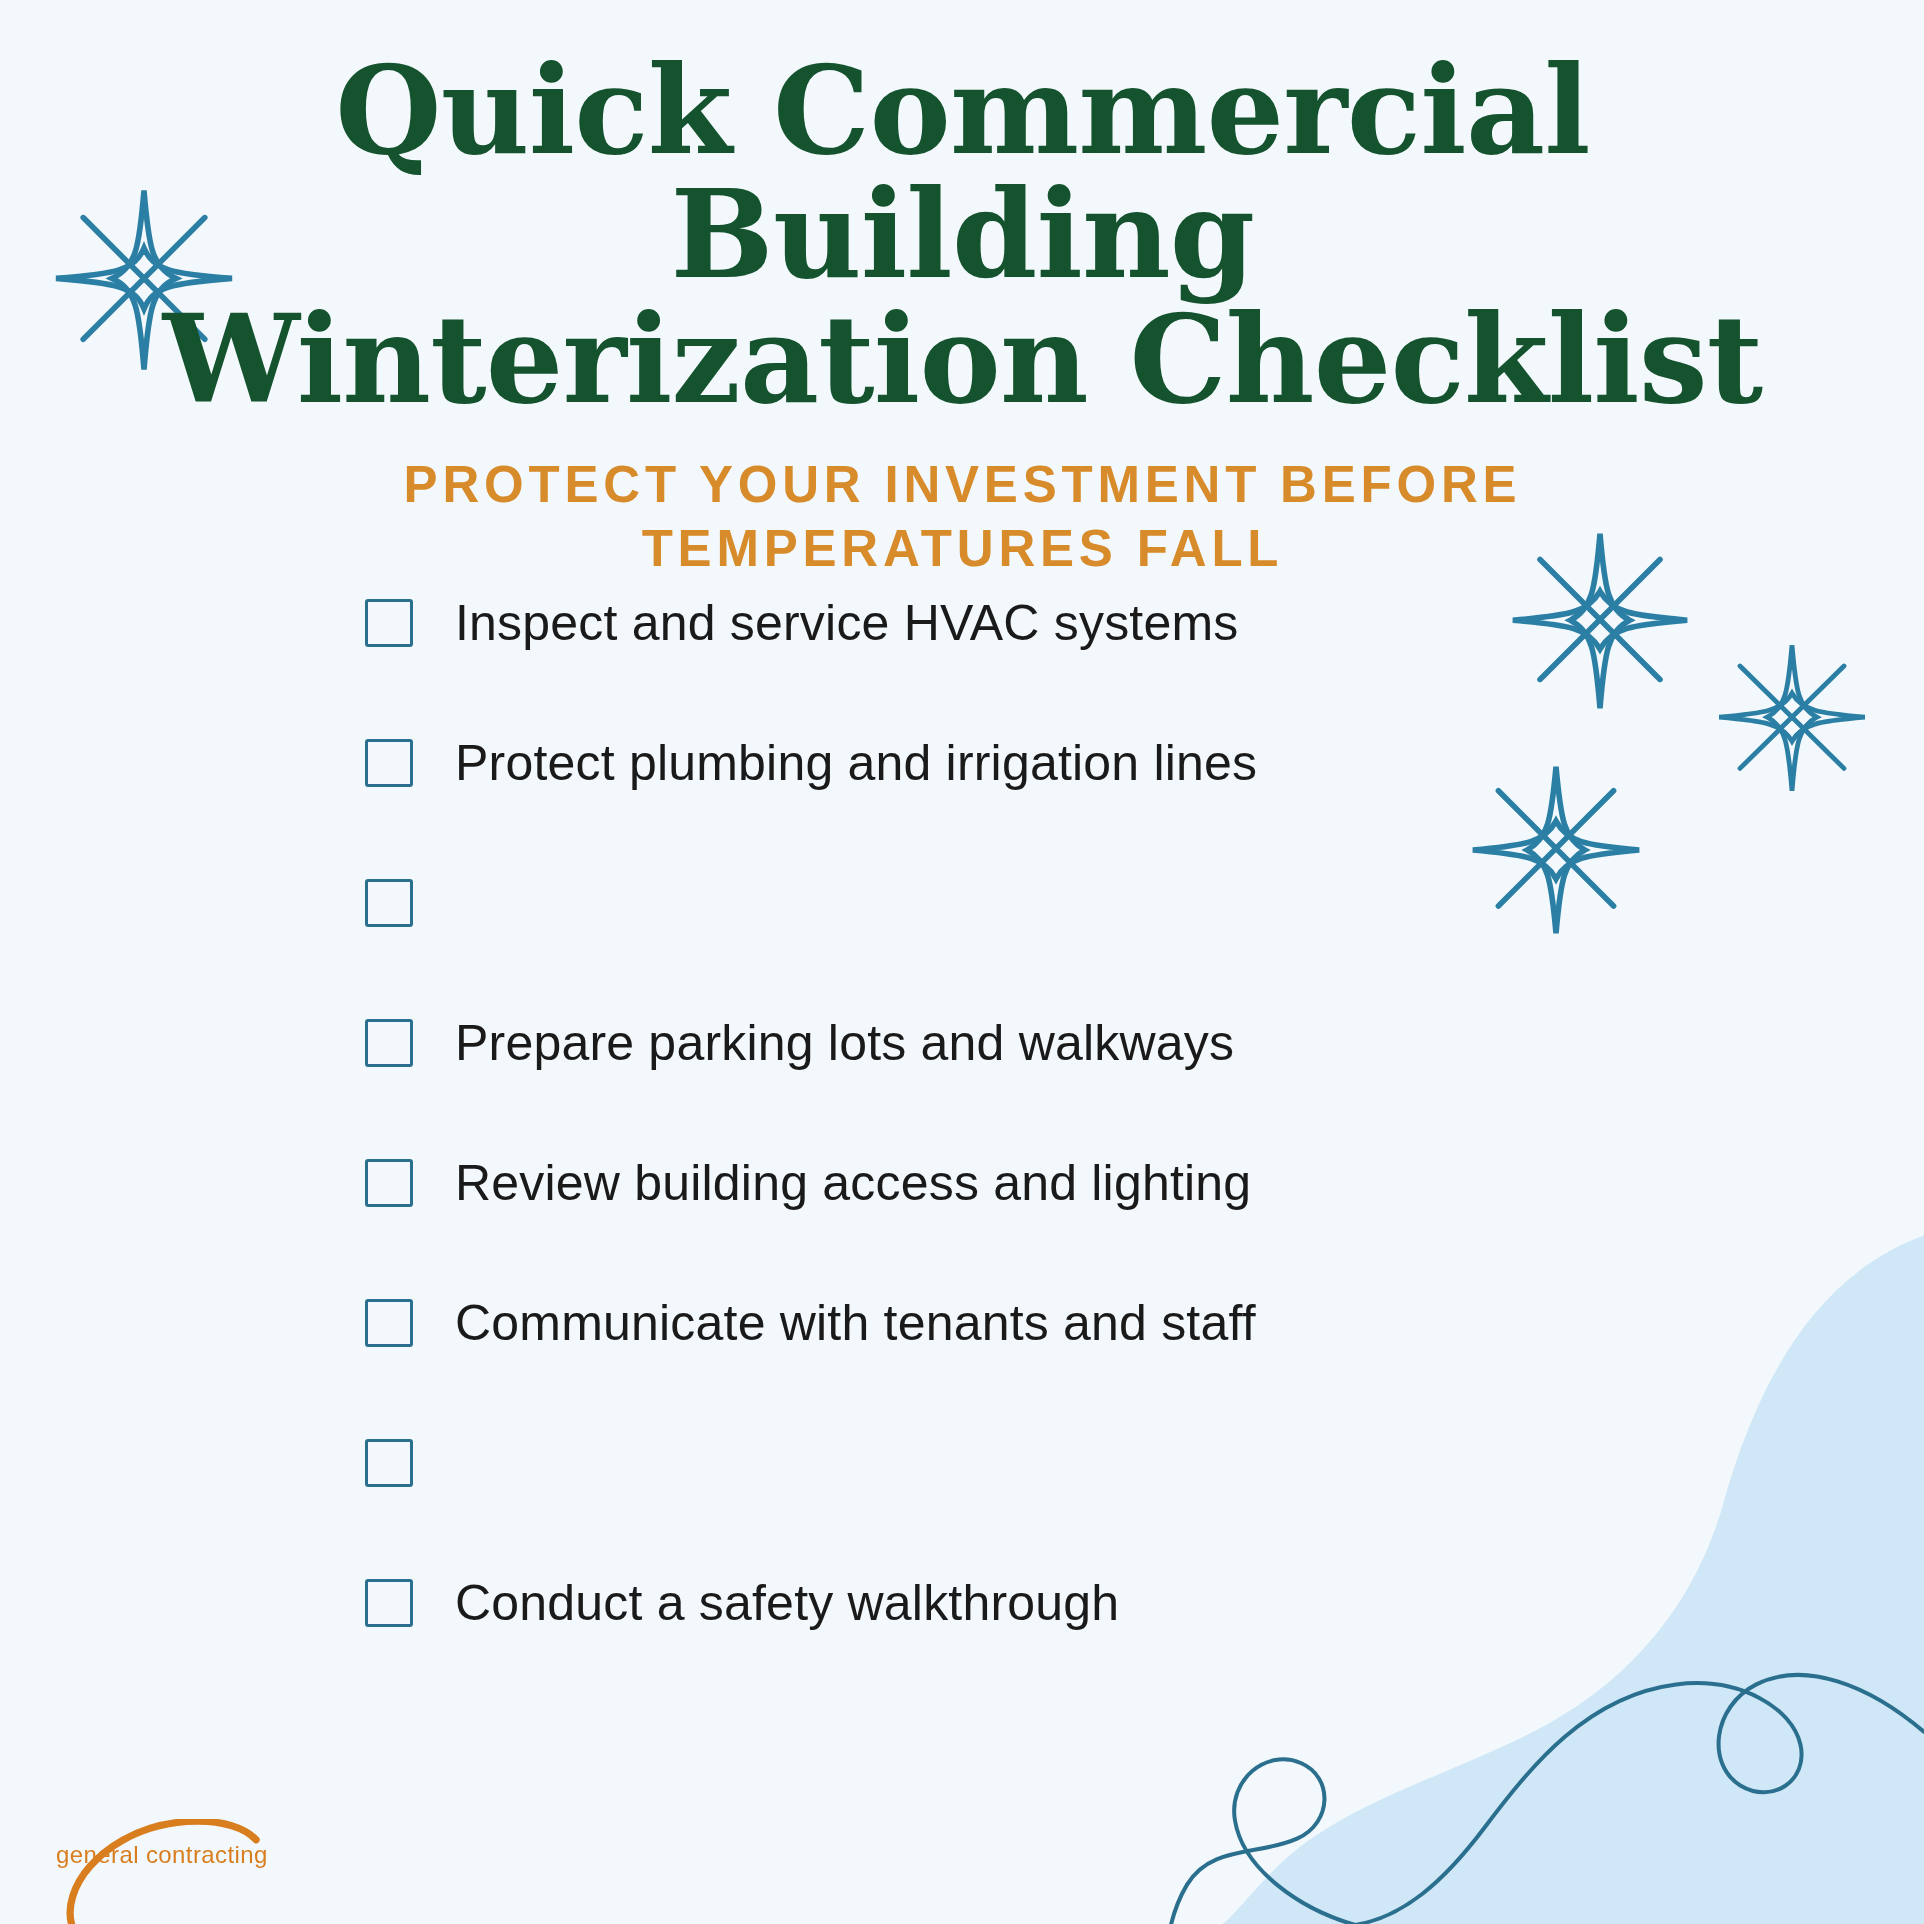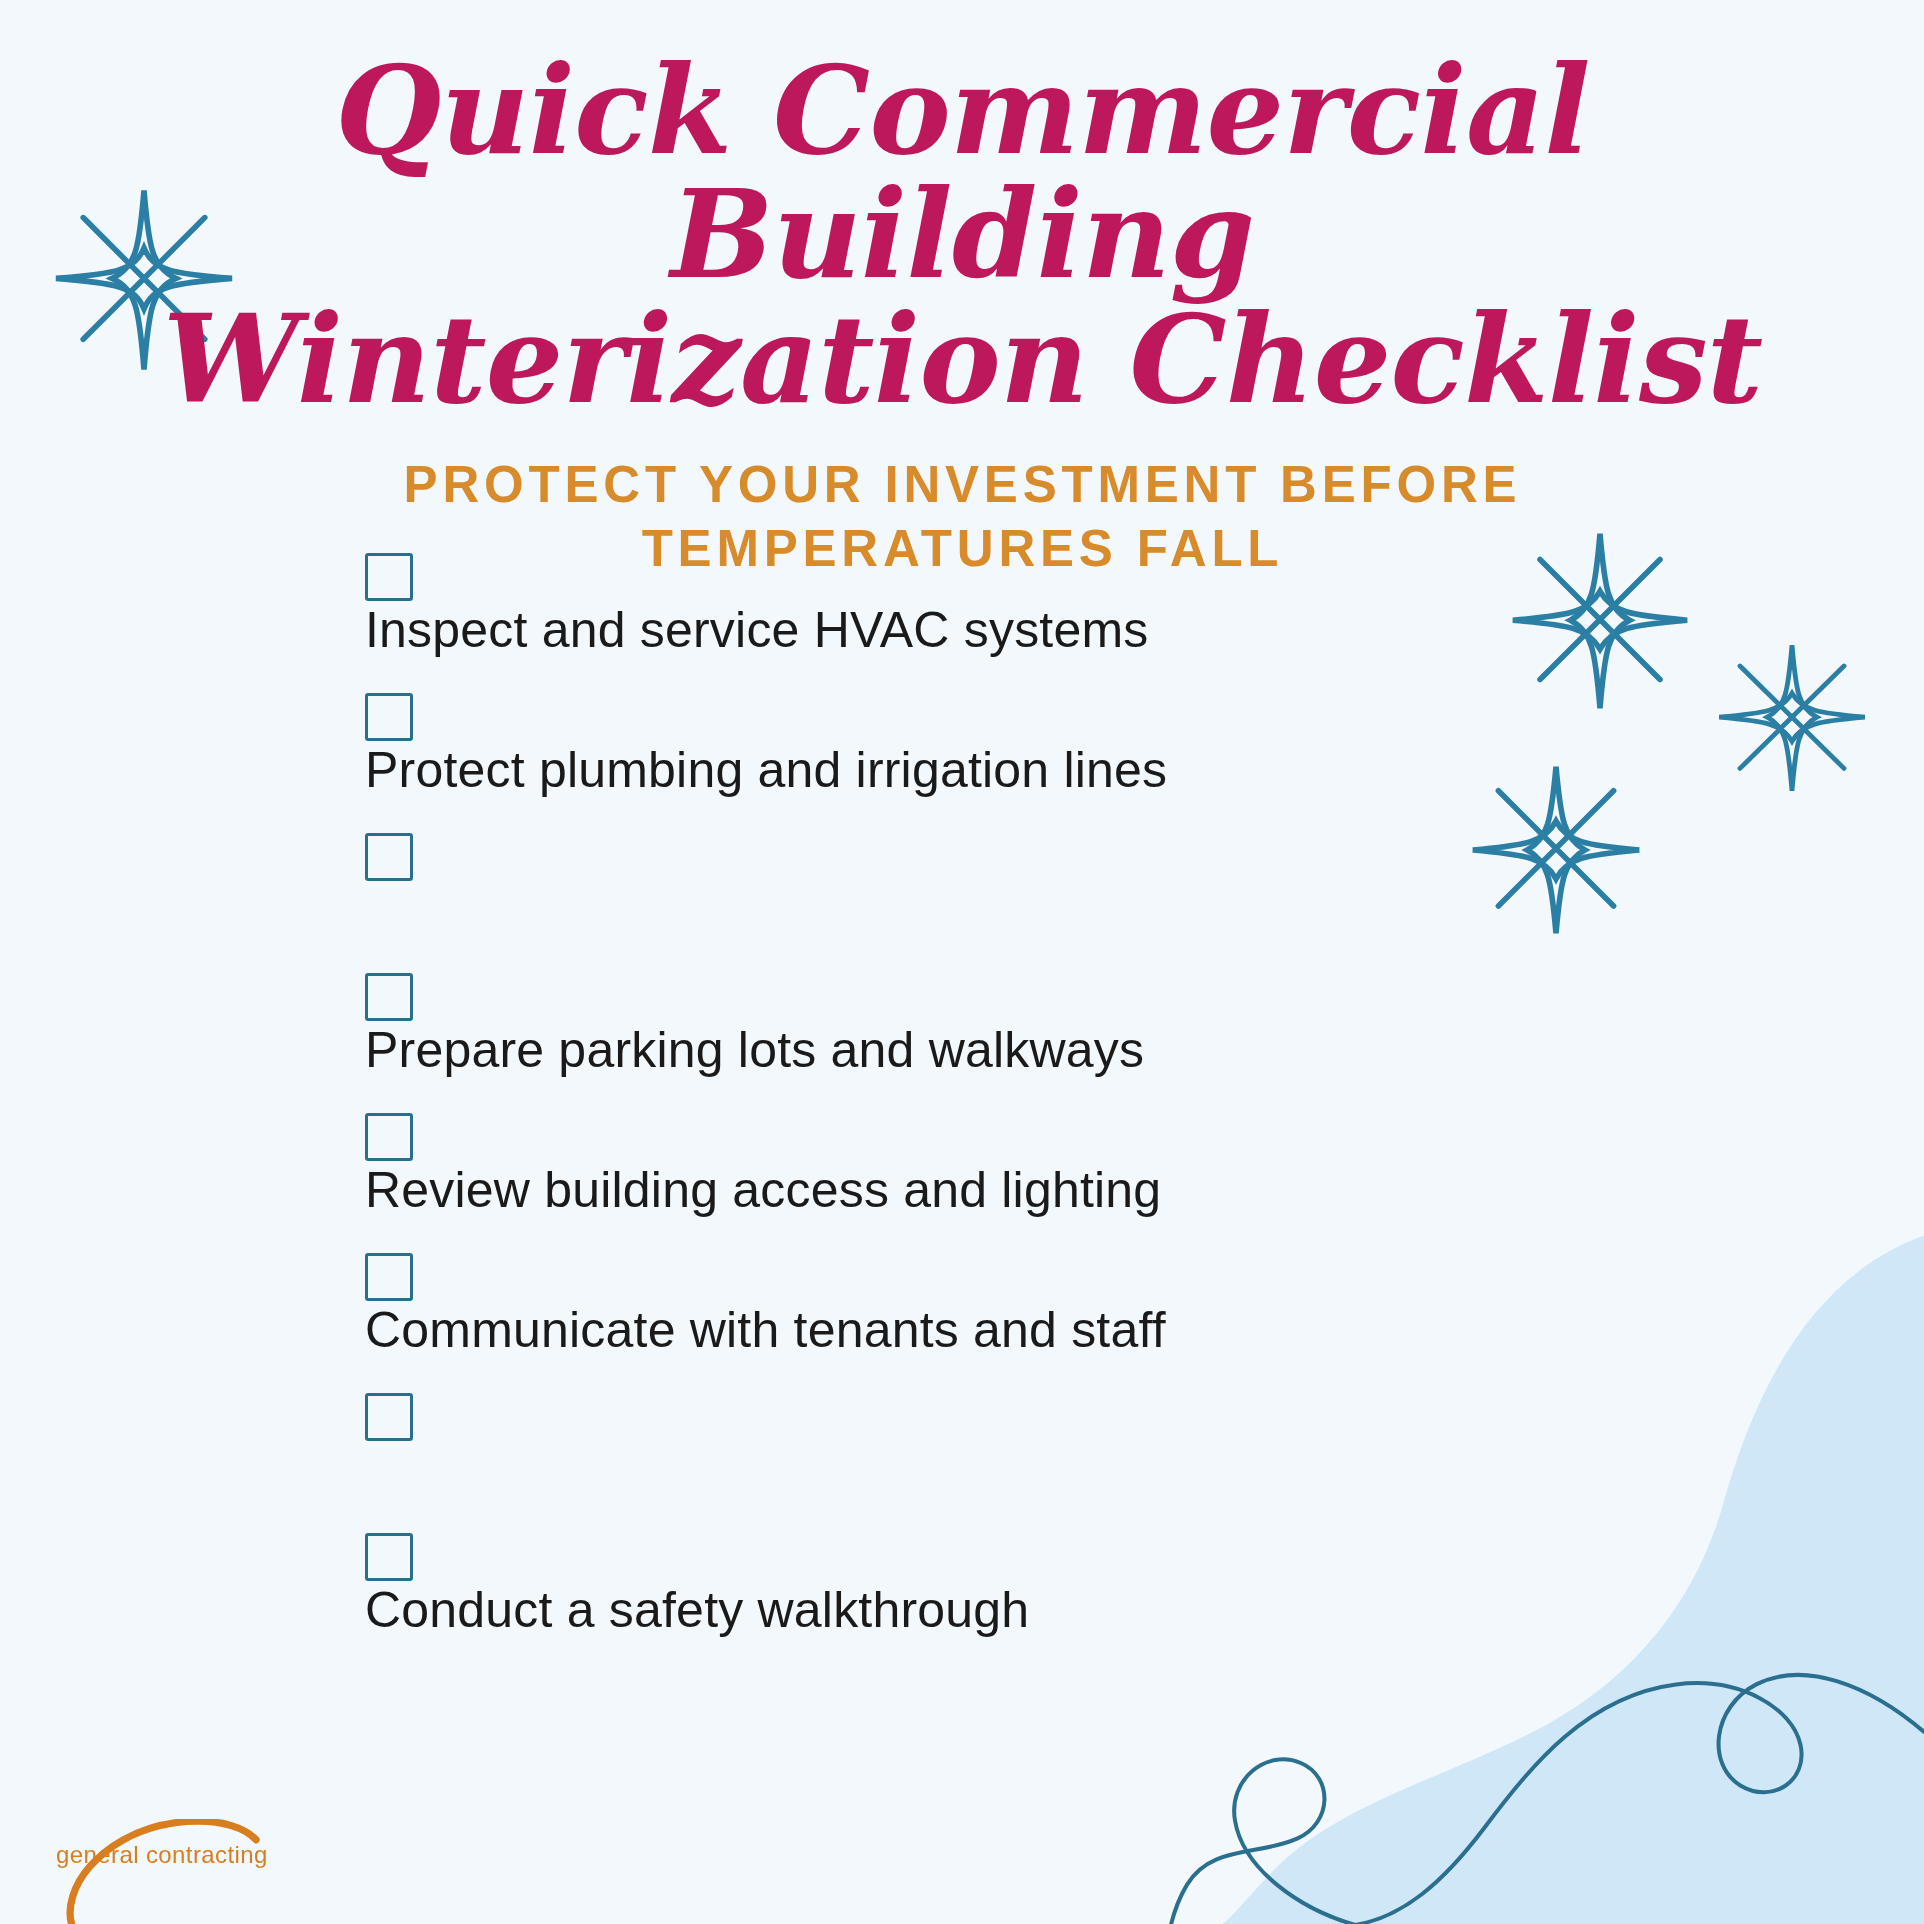--- a/index.html
+++ b/index.html
@@ -35,23 +35,22 @@
   
   .title-wrap {
     position: absolute;
     top: 48px;
     left: 0;
     width: 1925px;
     text-align: center;
   }
   .main-title {
     font-family: "DejaVu Serif", "Liberation Serif", serif;
-    font-style: italic;
     font-weight: 700;
-    color: #be185d;
+    color: #14532d;
     font-size: 122px;
     line-height: 1.02;
     letter-spacing: -0.8px;
     margin: 0 auto;
     width: 1604px;
   }
   .subtitle {
     margin: 32px auto 13px;
     width: 1444px;
     color: #d78b2a;
@@ -64,23 +63,22 @@
 
   
   .checklist {
     position: absolute;
     top: 553px;
     left: 365px;
     width: 1203px;
   }
   .check-row {
     display: flex;
-    align-items: flex-start;
+    align-items: center;
     height: 140px;
-    flex-direction: column;
   }
   .checkbox {
     width: 42px;
     height: 42px;
     min-width: 42px;
     border: 3.2px solid #2b6f8e;
     border-radius: 3.2px;
     background: transparent;
     margin-right: 42px;
   }

